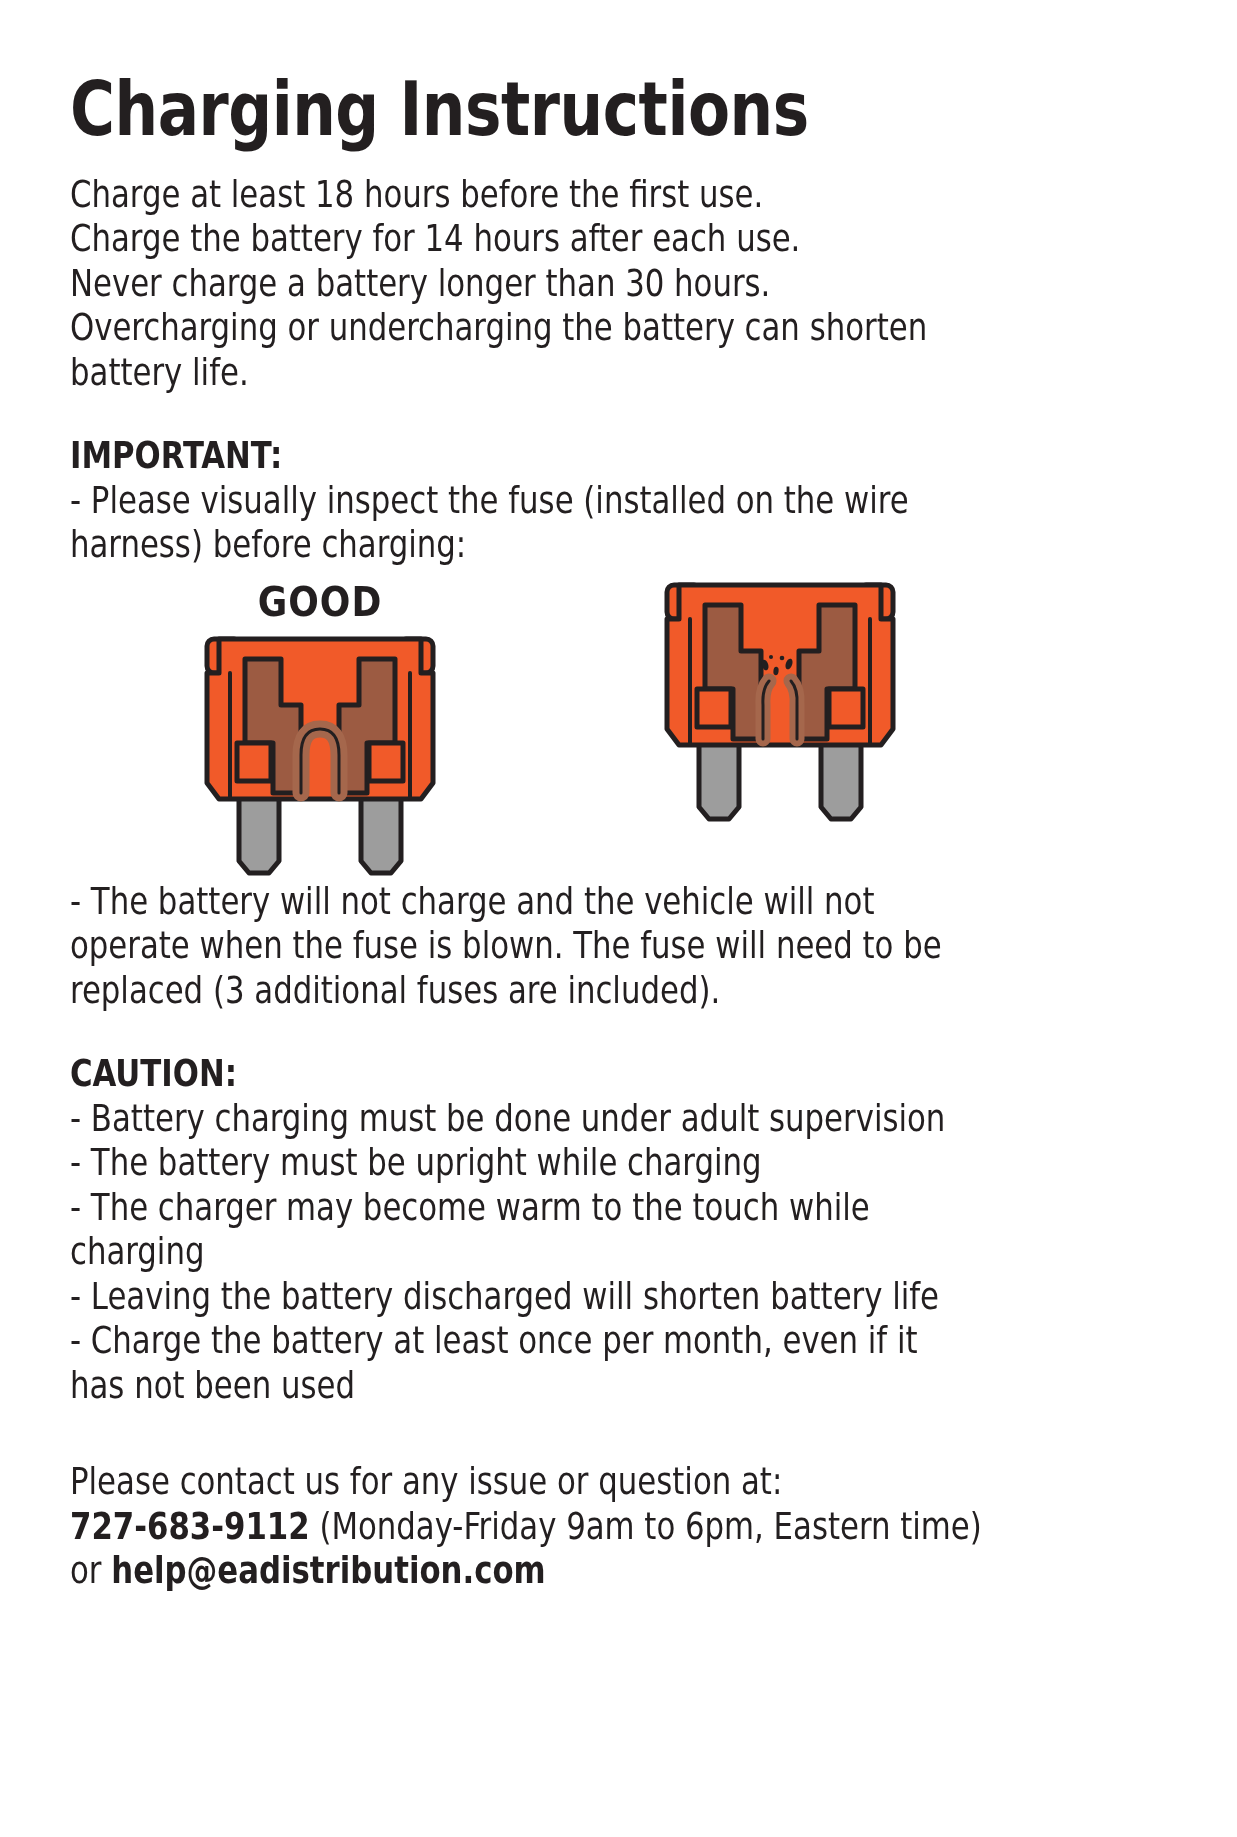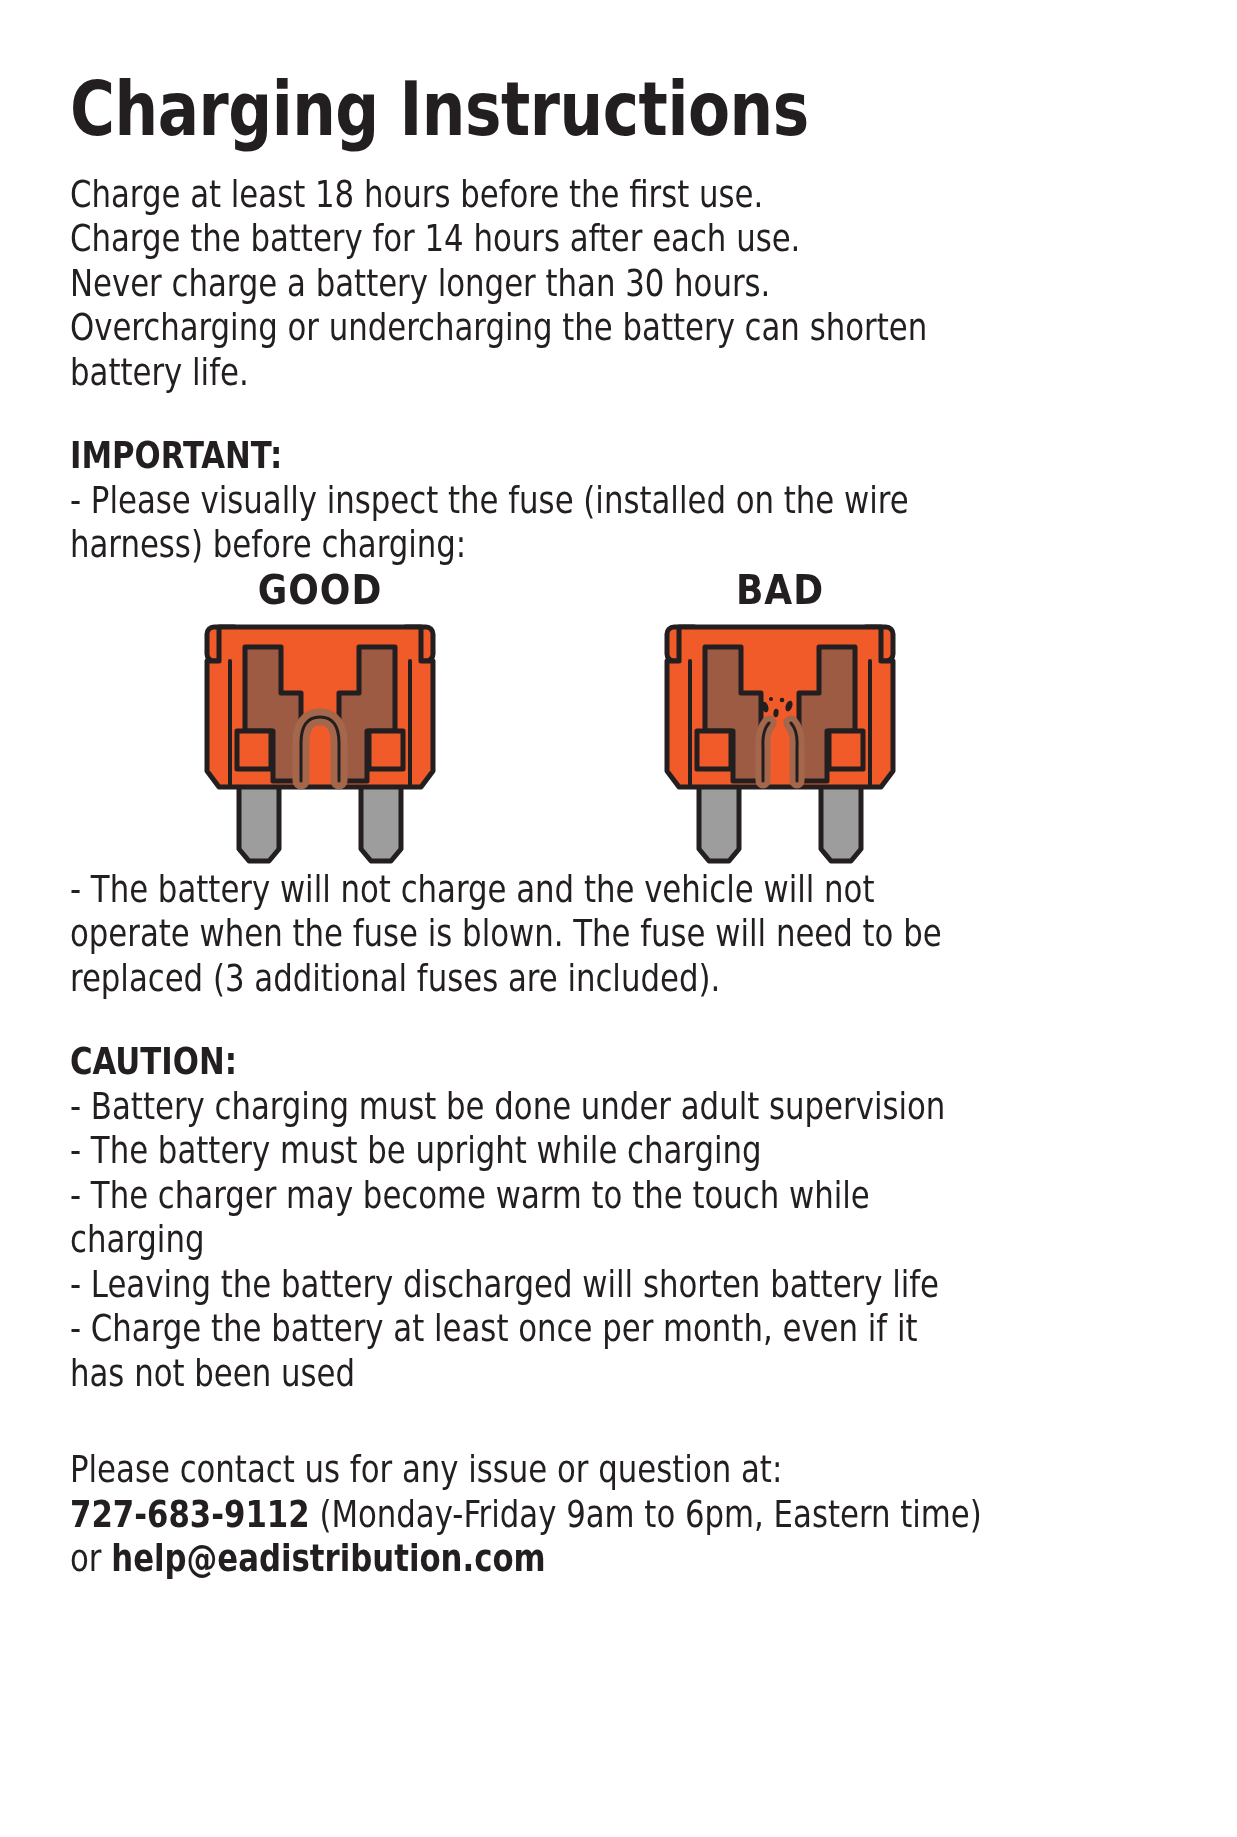--- a/index.html
+++ b/index.html
@@ -62,21 +62,21 @@
     white-space: nowrap;
   }
 
   .bold-inline { font-weight: 700; }
 
   
   .fuse-figure {
     position: relative;
     width: 100%;
     height: 300px;
-    margin-top: 0;
+    margin-top: 12px;
   }
   .fuse-slot {
     position: absolute;
     top: 0;
     width: 300px;
     text-align: center;
   }
   .fuse-slot.good { left: 100px; }
   .fuse-slot.bad  { left: 560px; }
 
@@ -153,21 +153,20 @@
             <rect x="174" y="110" width="34" height="38" fill="#F15A29"></rect>
 
             <line x1="35" y1="40" x2="35" y2="166" stroke-width="4"></line>
             <line x1="215" y1="40" x2="215" y2="166" stroke-width="4"></line>
           </g>
         </svg>
       </div>
     </div>
 
     <div class="fuse-slot bad">
-      <div class="fuse-label">BAD</div>
       <div class="fuse-svg-wrap">
         <svg width="250" height="245" viewBox="0 0 250 245">
           <g stroke="#231f20" stroke-width="5" stroke-linejoin="round" stroke-linecap="round">
             <path d="M44,150 L84,150 L84,228 L74,240 L54,240 L44,228 Z" fill="#9D9D9D"></path>
             <path d="M166,150 L206,150 L206,228 L196,240 L176,240 L166,228 Z" fill="#9D9D9D"></path>
             <rect x="12" y="6" width="34" height="34" rx="7" fill="#F15A29"></rect>
             <rect x="204" y="6" width="34" height="34" rx="7" fill="#F15A29"></rect>
             <path d="M24,6 L226,6 L226,40 L238,40 L238,150 L226,166 L24,166 L12,150 L12,40 L24,40 Z" fill="#F15A29"></path>
             <path d="M50,26 L86,26 L86,72 L106,72 L106,160 L78,160 L78,110 L50,110 Z" fill="#9C5B42"></path>
             <path d="M200,26 L164,26 L164,72 L144,72 L144,160 L172,160 L172,110 L200,110 Z" fill="#9C5B42"></path>

